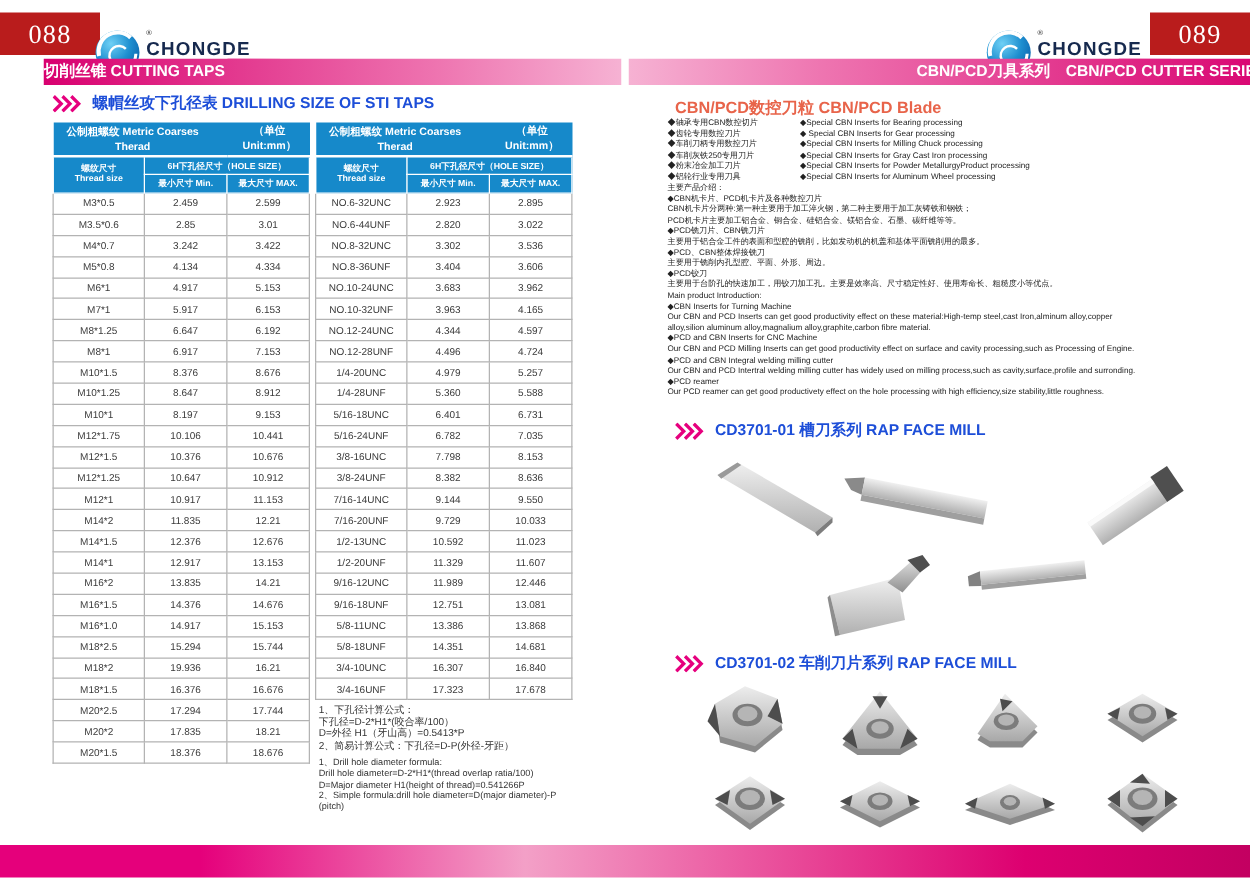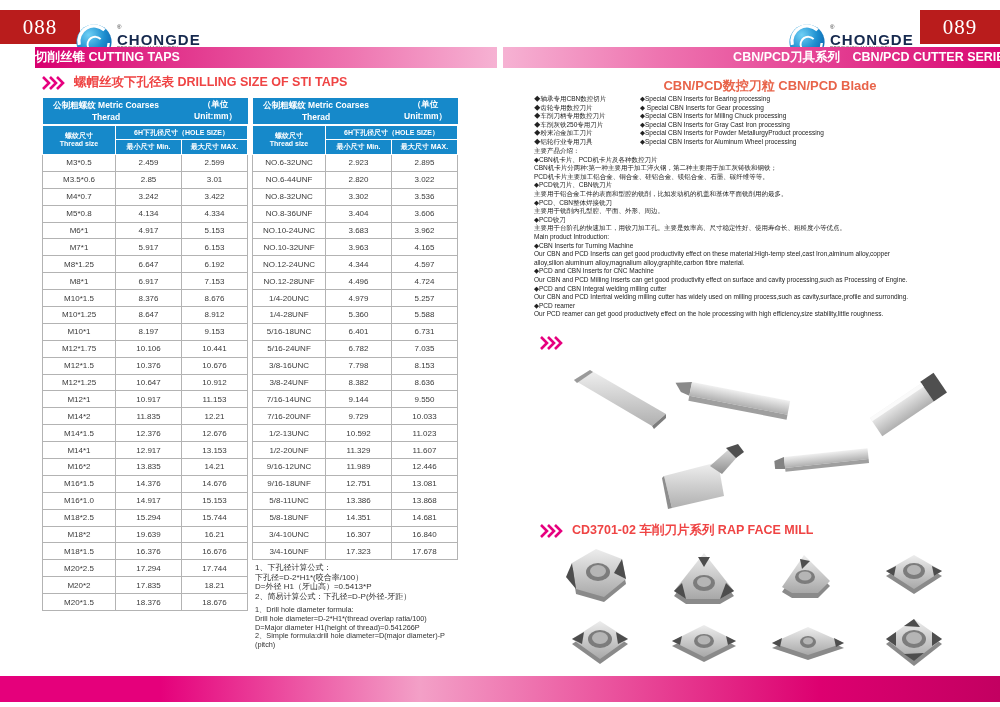--- a/index.html
+++ b/index.html
@@ -24,38 +24,38 @@
   .logo-cn{font-size:6.5px;line-height:7px;}
   .logo-cn .cn1{color:#c8001e;font-weight:bold;}
   .logo-cn .cn2{color:#444;}
 
   
   .bar{position:absolute;top:47px;height:21px;color:#fff;font-weight:bold;font-size:12.5px;line-height:21px;}
   .bar-left{left:35px;width:462px;background:linear-gradient(90deg,#D8006F,#EE74B0 68%,#F6B2D3);box-sizing:border-box;}
   .bar-right{left:503px;width:522px;background:linear-gradient(90deg,#F6B2D3,#EE74B0 30%,#D8006F);text-align:right;padding-right:12px;box-sizing:border-box;}
 
   
-  .sec-h{position:absolute;display:flex;align-items:center;gap:8px;font-weight:bold;font-size:12.5px;color:#ef4444;}
+  .sec-h{position:absolute;display:flex;align-items:center;gap:8px;font-weight:bold;font-size:12.5px;color:#1d4ed8;}
   .chev{flex:0 0 auto;display:block;}
 
   
   .dtable{position:absolute;border-collapse:collapse;table-layout:fixed;background:#fff;padding-left:12px;}
   .dtable th{background:#1689CA;color:#fff;font-weight:bold;border:1px solid #fff;padding:0;margin:0;}
   .dtable .t-title th{height:26px;font-size:8.5px;border:none;border-bottom:2px solid #fff;}
   .t-title .tt{display:flex;justify-content:center;align-items:center;gap:14px;}
   .th-thread{font-size:7px;line-height:8.5px;}
   .th-hole{height:13px;font-size:7px;}
   .th-mm{height:14px;font-size:7px;}
   .dtable td{border:1px solid #b3b3b3;height:15.9px;text-align:center;font-size:8px;color:#3a3a3a;padding:0;}
 
   
   .tblock{position:absolute;white-space:pre-line;color:#333;}
   .notes-cn{left:255px;top:563px;font-size:8px;line-height:9.6px;}
   .notes-en{left:255px;top:606px;font-size:7.3px;line-height:8.8px;}
-  .blade-title{left:540px;top:77px;width:460px;text-align:center;font-size:13px;font-weight:bold;color:#E8644A;}
+  .blade-title{left:540px;top:77px;width:460px;font-size:13px;font-weight:bold;color:#E8644A;}
   .bul-cn{left:534px;top:95px;font-size:6.5px;line-height:8.6px;color:#222;}
   .bul-en{left:640px;top:95px;font-size:6.5px;line-height:8.6px;color:#222;}
   .intro-cn{left:534px;top:147px;width:440px;font-size:6.5px;line-height:8.6px;color:#222;}
   .intro-en{left:534px;top:233px;width:452px;font-size:6.5px;line-height:8.6px;color:#222;}
 
   
   .illus{position:absolute;}
 
   
   .bottom-band{position:absolute;left:0;top:676px;width:1000px;height:26px;
@@ -242,21 +242,21 @@
           <td>14.917</td>
           <td>15.153</td>
         </tr>
         <tr>
           <td>M18*2.5</td>
           <td>15.294</td>
           <td>15.744</td>
         </tr>
         <tr>
           <td>M18*2</td>
-          <td>19.639</td>
+          <td>19.936</td>
           <td>16.21</td>
         </tr>
         <tr>
           <td>M18*1.5</td>
           <td>16.376</td>
           <td>16.676</td>
         </tr>
         <tr>
           <td>M20*2.5</td>
           <td>17.294</td>
@@ -498,20 +498,21 @@
 Our CBN and PCD Intertral welding milling cutter has widely used on milling process,such as cavity,surface,profile and surronding.
 ◆PCD reamer
 Our PCD reamer can get good productivety effect on the hole processing with high efficiency,size stability,little roughness.</div>
 
   <div class="sec-h" style="left:540px;top:336px;">
     <svg class="chev" width="24" height="14" viewBox="0 0 24 14">
       <polyline points="1,1 7,7 1,13" fill="none" stroke="#E6007E" stroke-width="2.6"></polyline>
       <polyline points="8,1 14,7 8,13" fill="none" stroke="#E6007E" stroke-width="2.6"></polyline>
       <polyline points="15,1 21,7 15,13" fill="none" stroke="#E6007E" stroke-width="2.6"></polyline>
     </svg>
+    <span>CD3701-01  槽刀系列  RAP FACE MILL</span>
   </div>
 
   <svg class="illus" style="left:552px;top:360px;" width="410" height="160" viewBox="0 0 410 160">
     <defs>
       <linearGradient id="gL" x1="0" y1="0" x2="0" y2="1">
         <stop offset="0%" stop-color="#f0f0f0"></stop>
           <stop offset="100%" stop-color="#b0b0b0"></stop>
       </linearGradient>
       <linearGradient id="gM" x1="0" y1="0" x2="0" y2="1">
         <stop offset="0%" stop-color="#d8d8d8"></stop>

